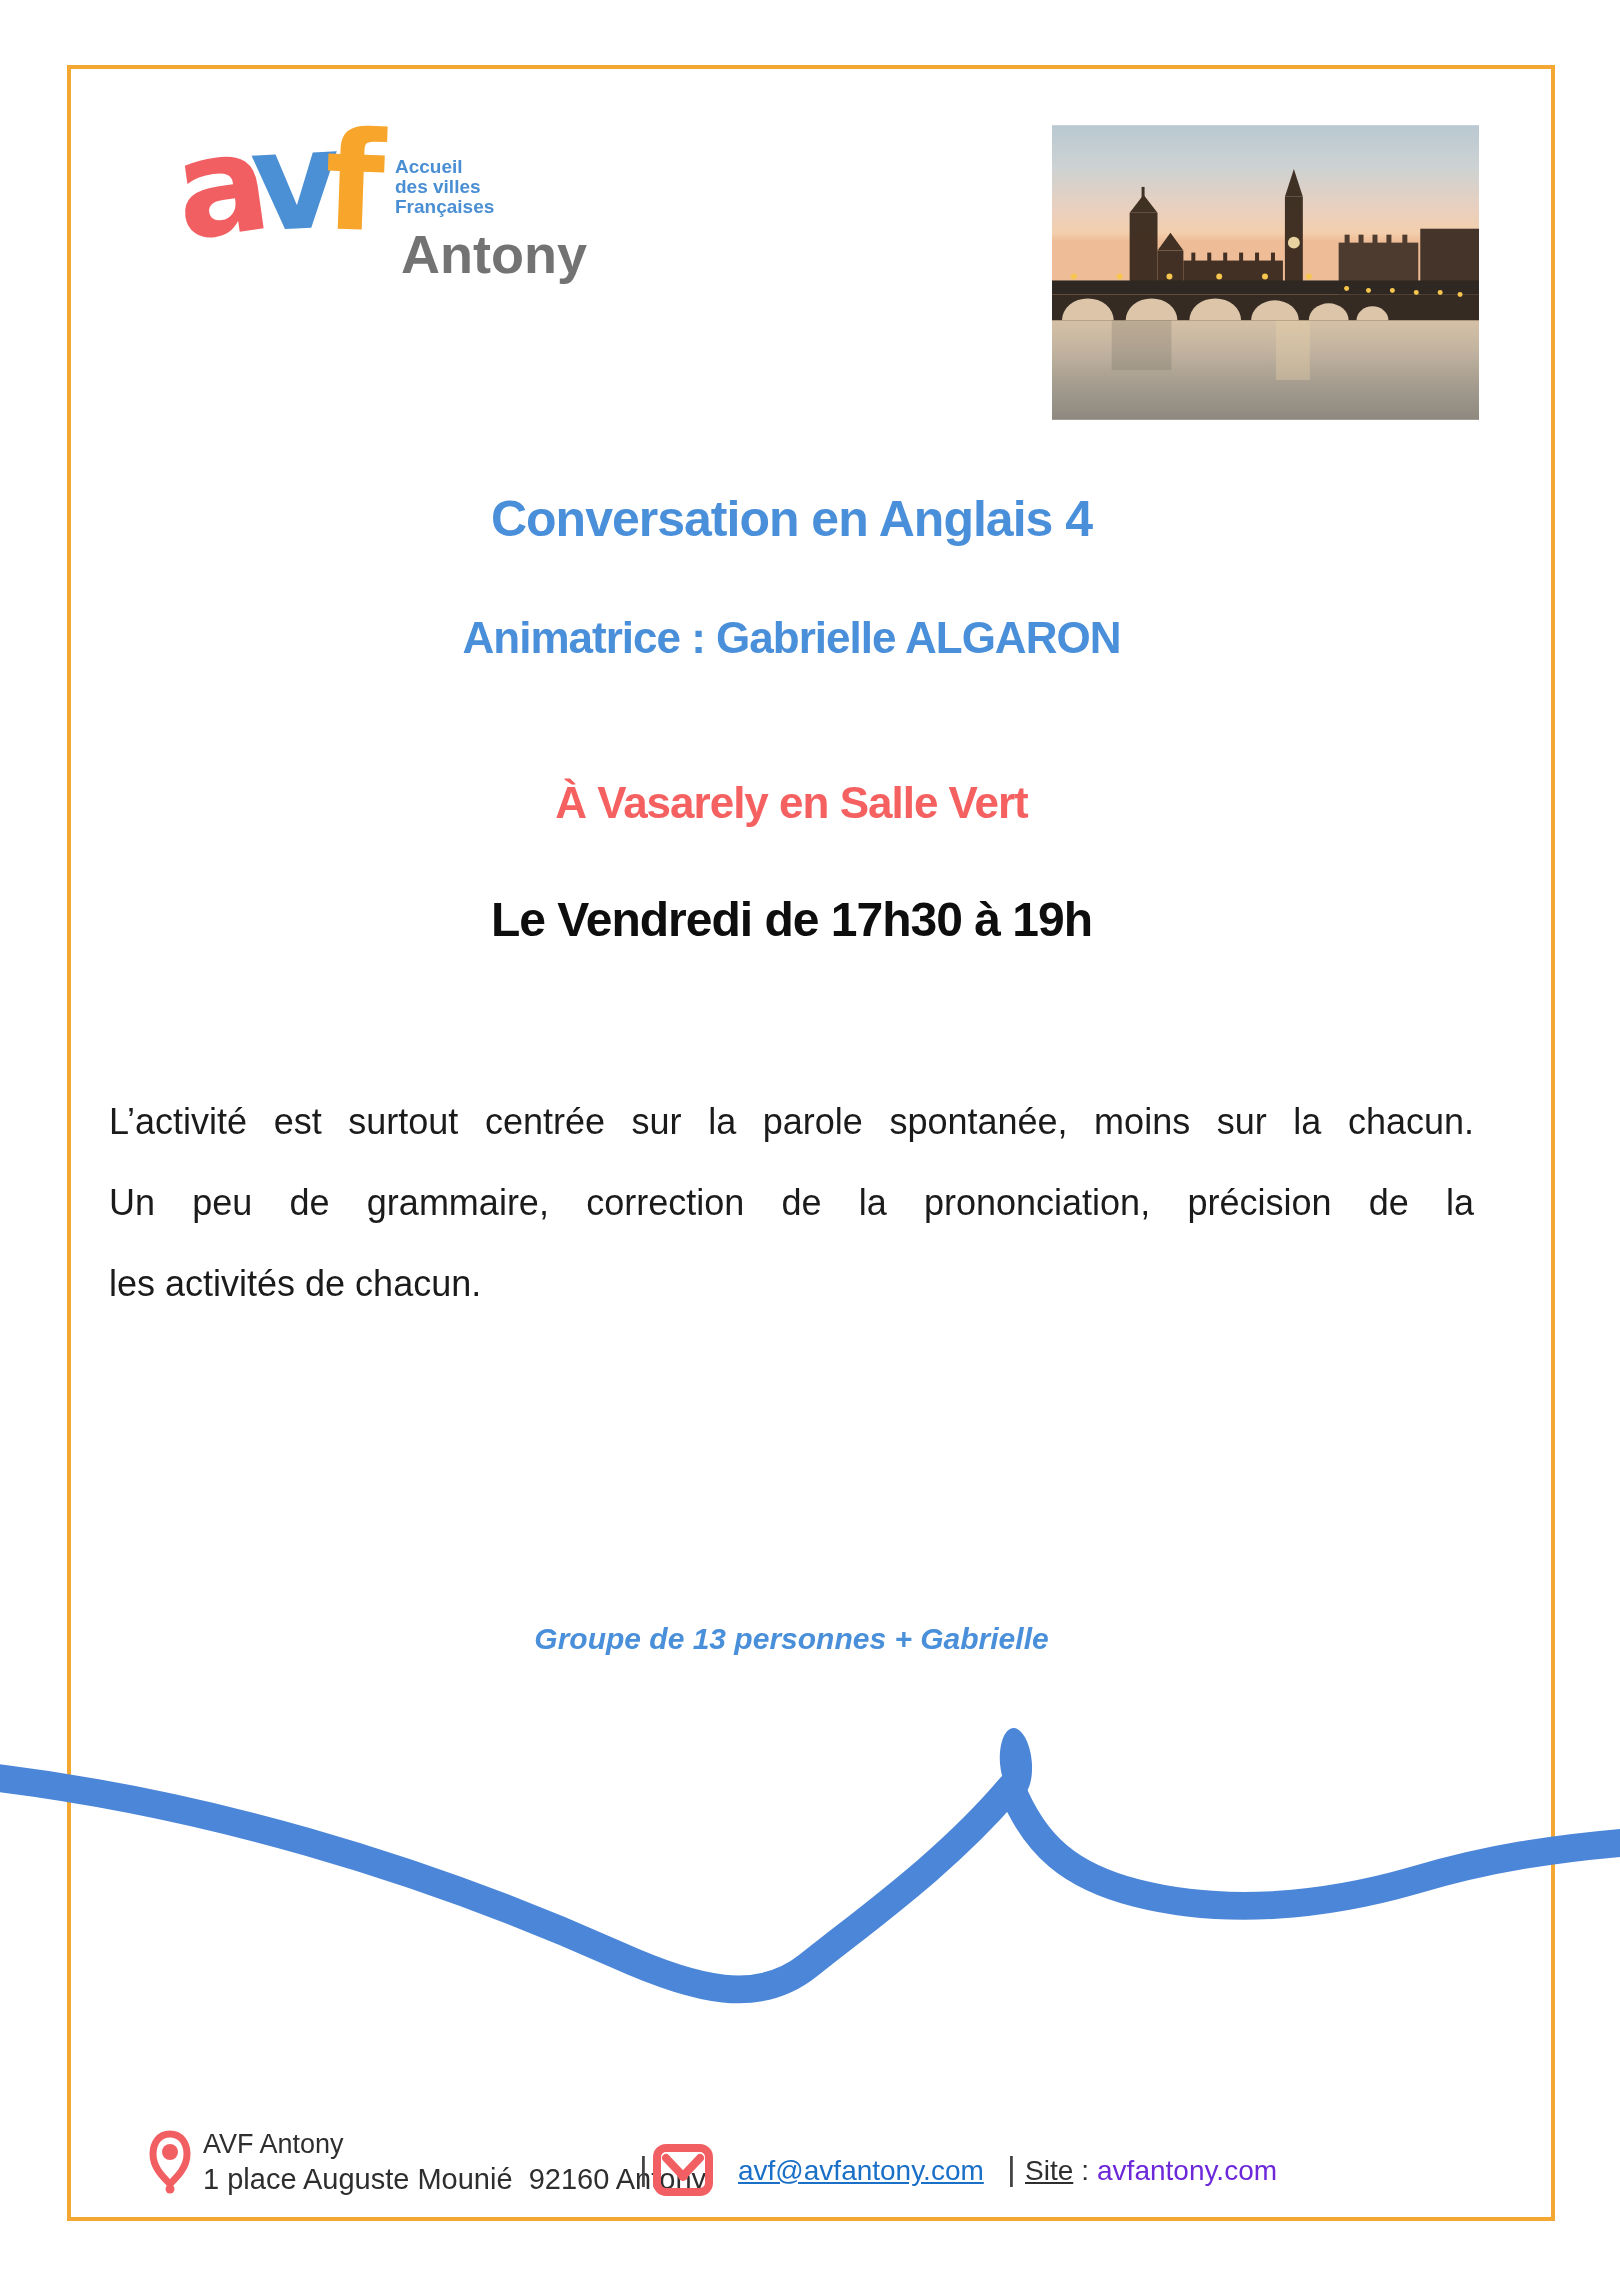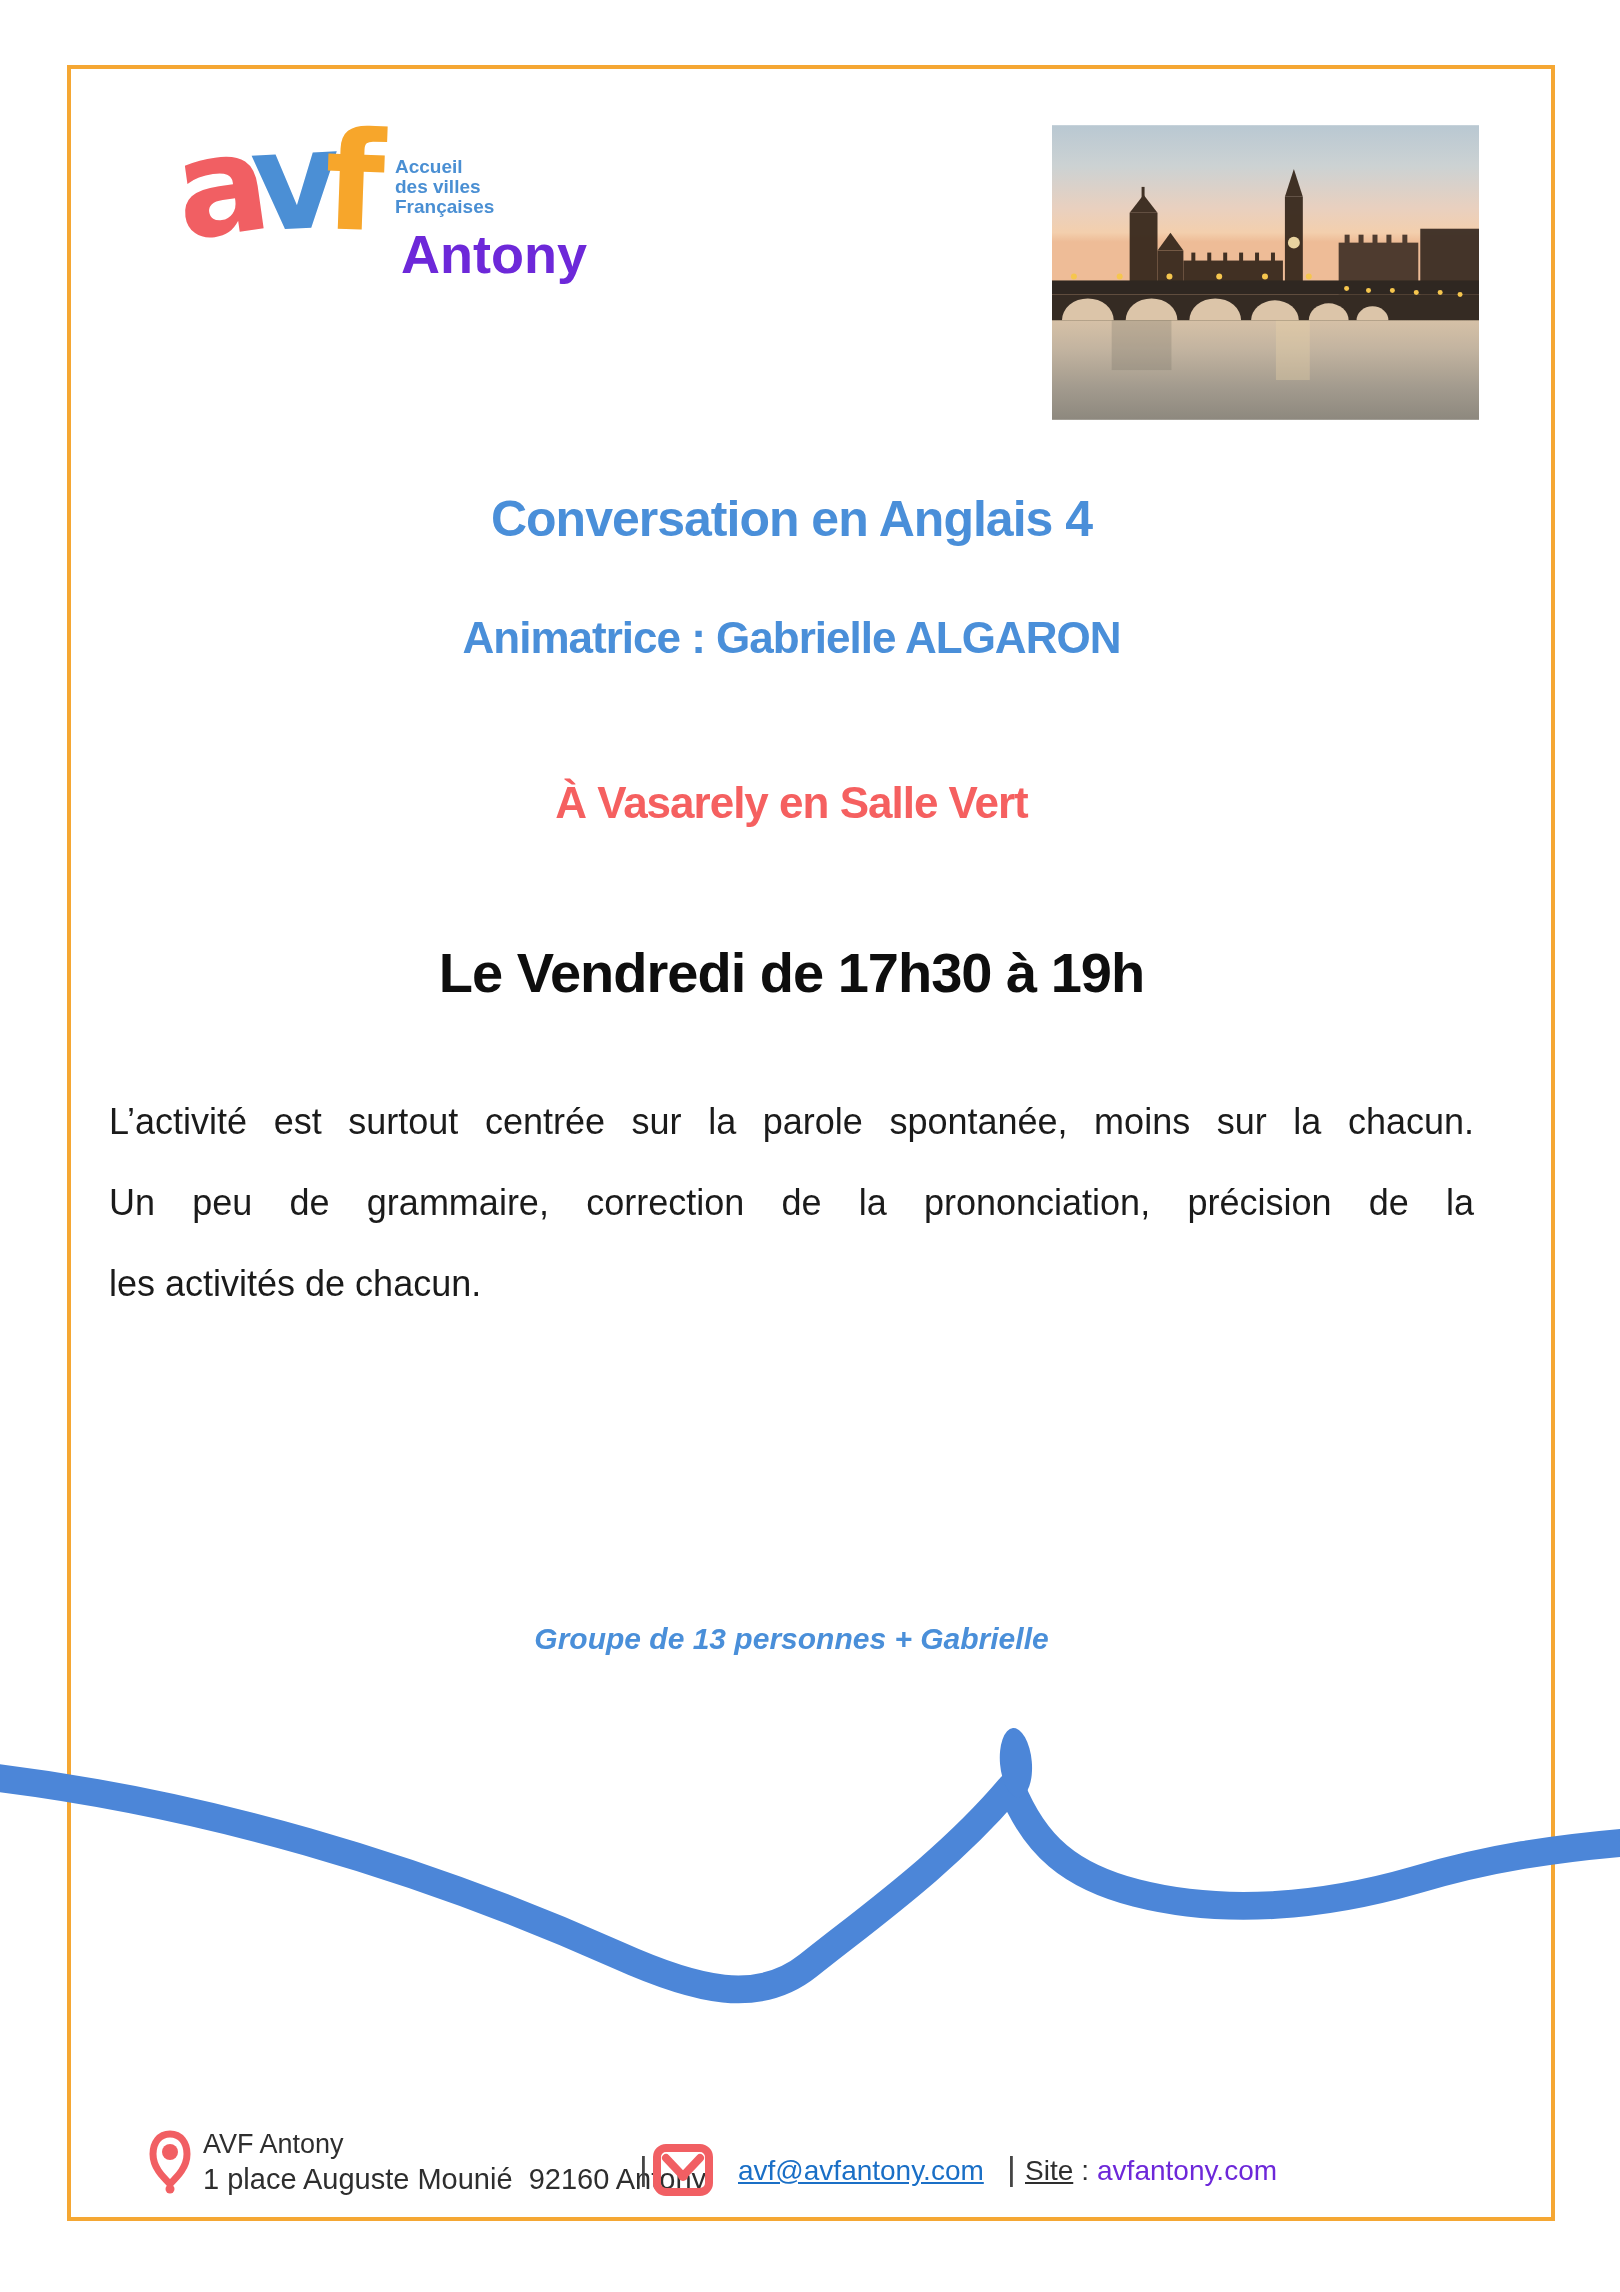--- a/index.html
+++ b/index.html
@@ -11,32 +11,32 @@
   
   .logo-wrap{position:absolute;left:175px;top:149px;width:458px;height:159px;}
   .avf{position:absolute;left:0;top:-36px;font-weight:bold;font-size:137px;line-height:137px;
        letter-spacing:-16px;font-family:"DejaVu Sans",sans-serif;}
   .avf span{display:inline-block;}
   .avf .l-a{color:#F15F63;transform:rotate(-8deg) translateY(6px);}
   .avf .l-v{color:#4B8FD5;transform:rotate(-3deg);}
   .avf .l-f{color:#F7A62B;transform:rotate(2deg);}
   .org-lines{position:absolute;left:220px;top:8px;color:#4A8FD3;font-weight:bold;
              font-size:19px;line-height:20px;letter-spacing:0;}
-  .city{position:absolute;left:226px;top:74px;color:#6d28d9;font-weight:bold;font-size:54px;
+  .city{position:absolute;left:226px;top:74px;color:#737373;font-weight:bold;font-size:54px;
         letter-spacing:0px;}
 
   
   .photo{position:absolute;left:1052px;top:125px;width:427px;height:295px;overflow:hidden;}
 
   
   .col{position:absolute;left:109px;width:1365px;text-align:center;}
   .title{top:490px;font-size:50px;font-weight:bold;color:#4A8FD9;letter-spacing:-1px;}
   .animator{top:613px;font-size:44px;font-weight:bold;color:#4A8FD9;letter-spacing:-1px;}
   .location{top:778px;font-size:44px;font-weight:bold;color:#F56060;letter-spacing:-1px;}
-  .schedule{top:940px;font-size:56px;font-weight:bold;color:#0e0e0e;letter-spacing:-1px;text-align:center;}
+  .schedule{top:892px;font-size:48px;font-weight:bold;color:#0e0e0e;letter-spacing:-1px;text-align:center;}
 
   
   .para{position:absolute;left:109px;top:1081px;width:1365px;color:#1b1b1b;font-size:36px;
         line-height:81px;}
   .para .jline{text-align:justify;text-align-last:justify;}
   .para .lline{text-align:left;}
 
   
   .group-note{top:1622px;font-size:30px;font-weight:bold;font-style:italic;color:#4A8FD9;}
 

